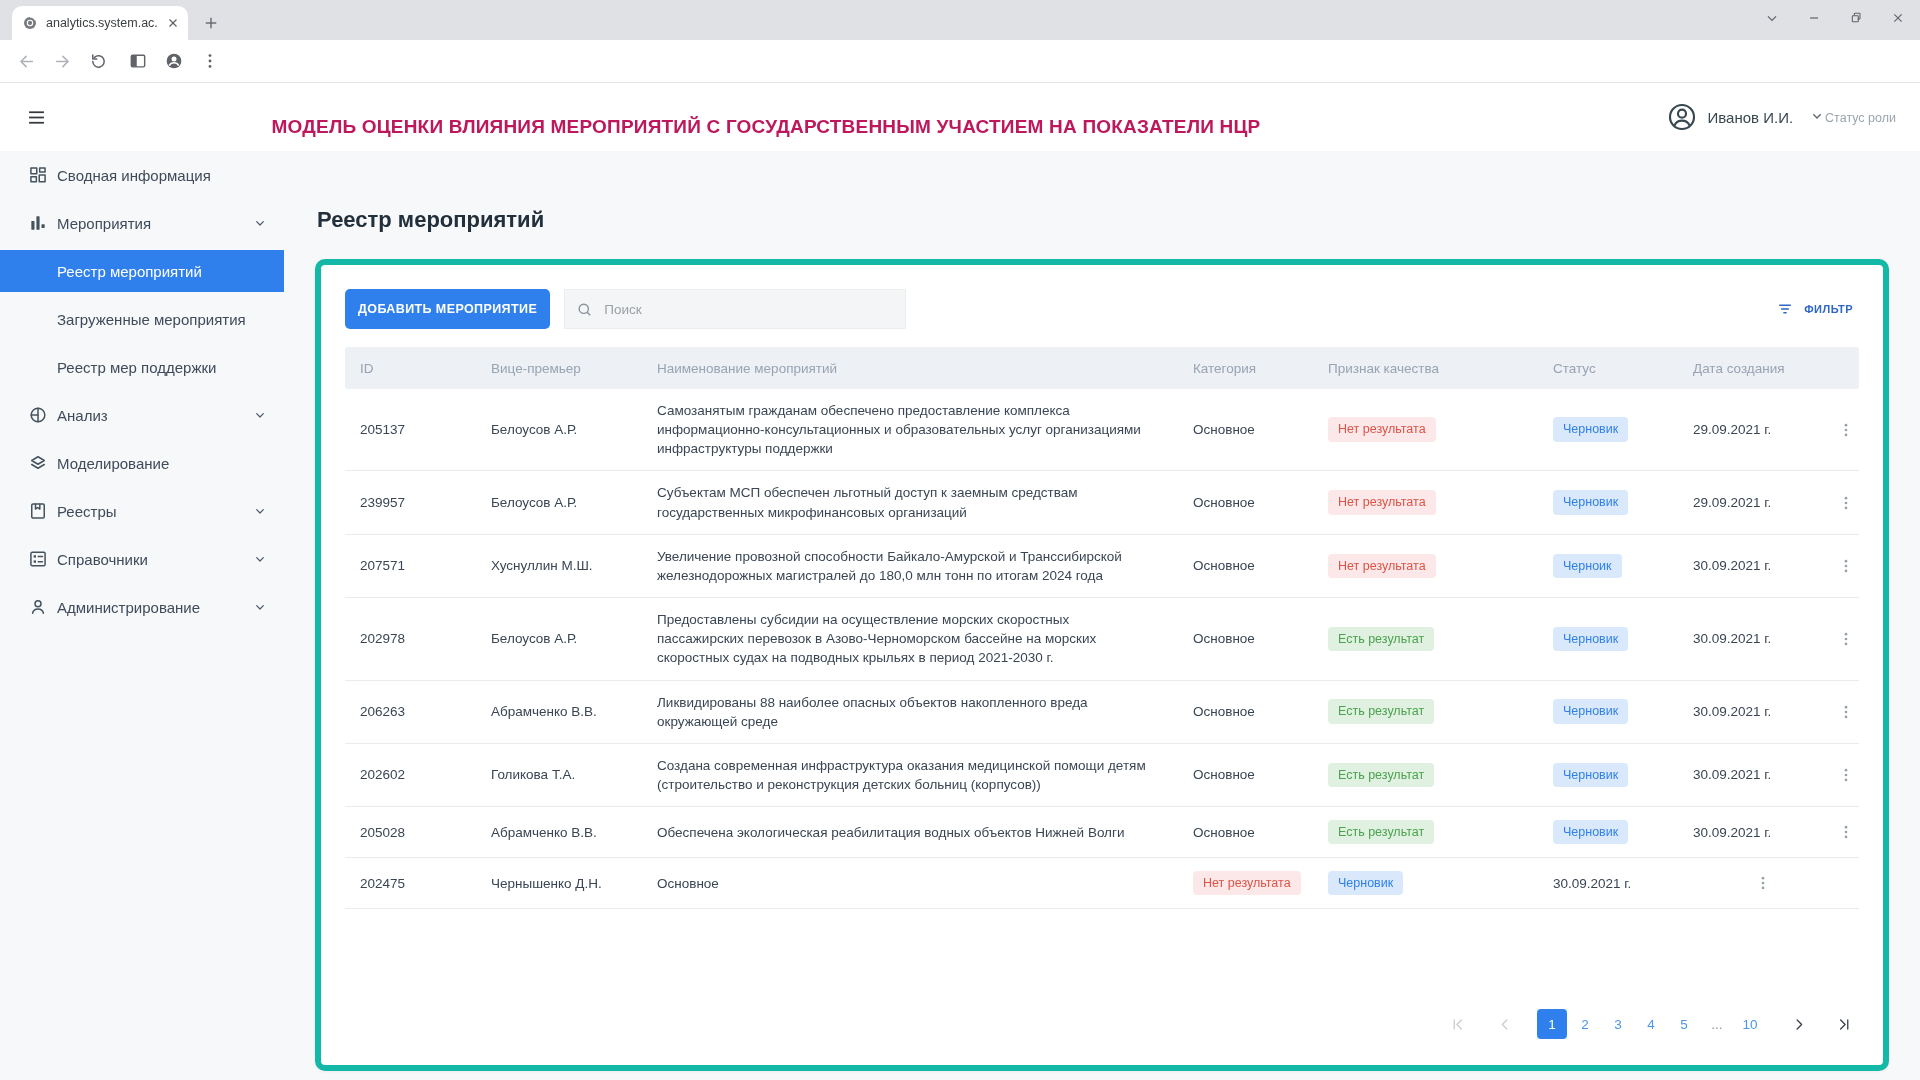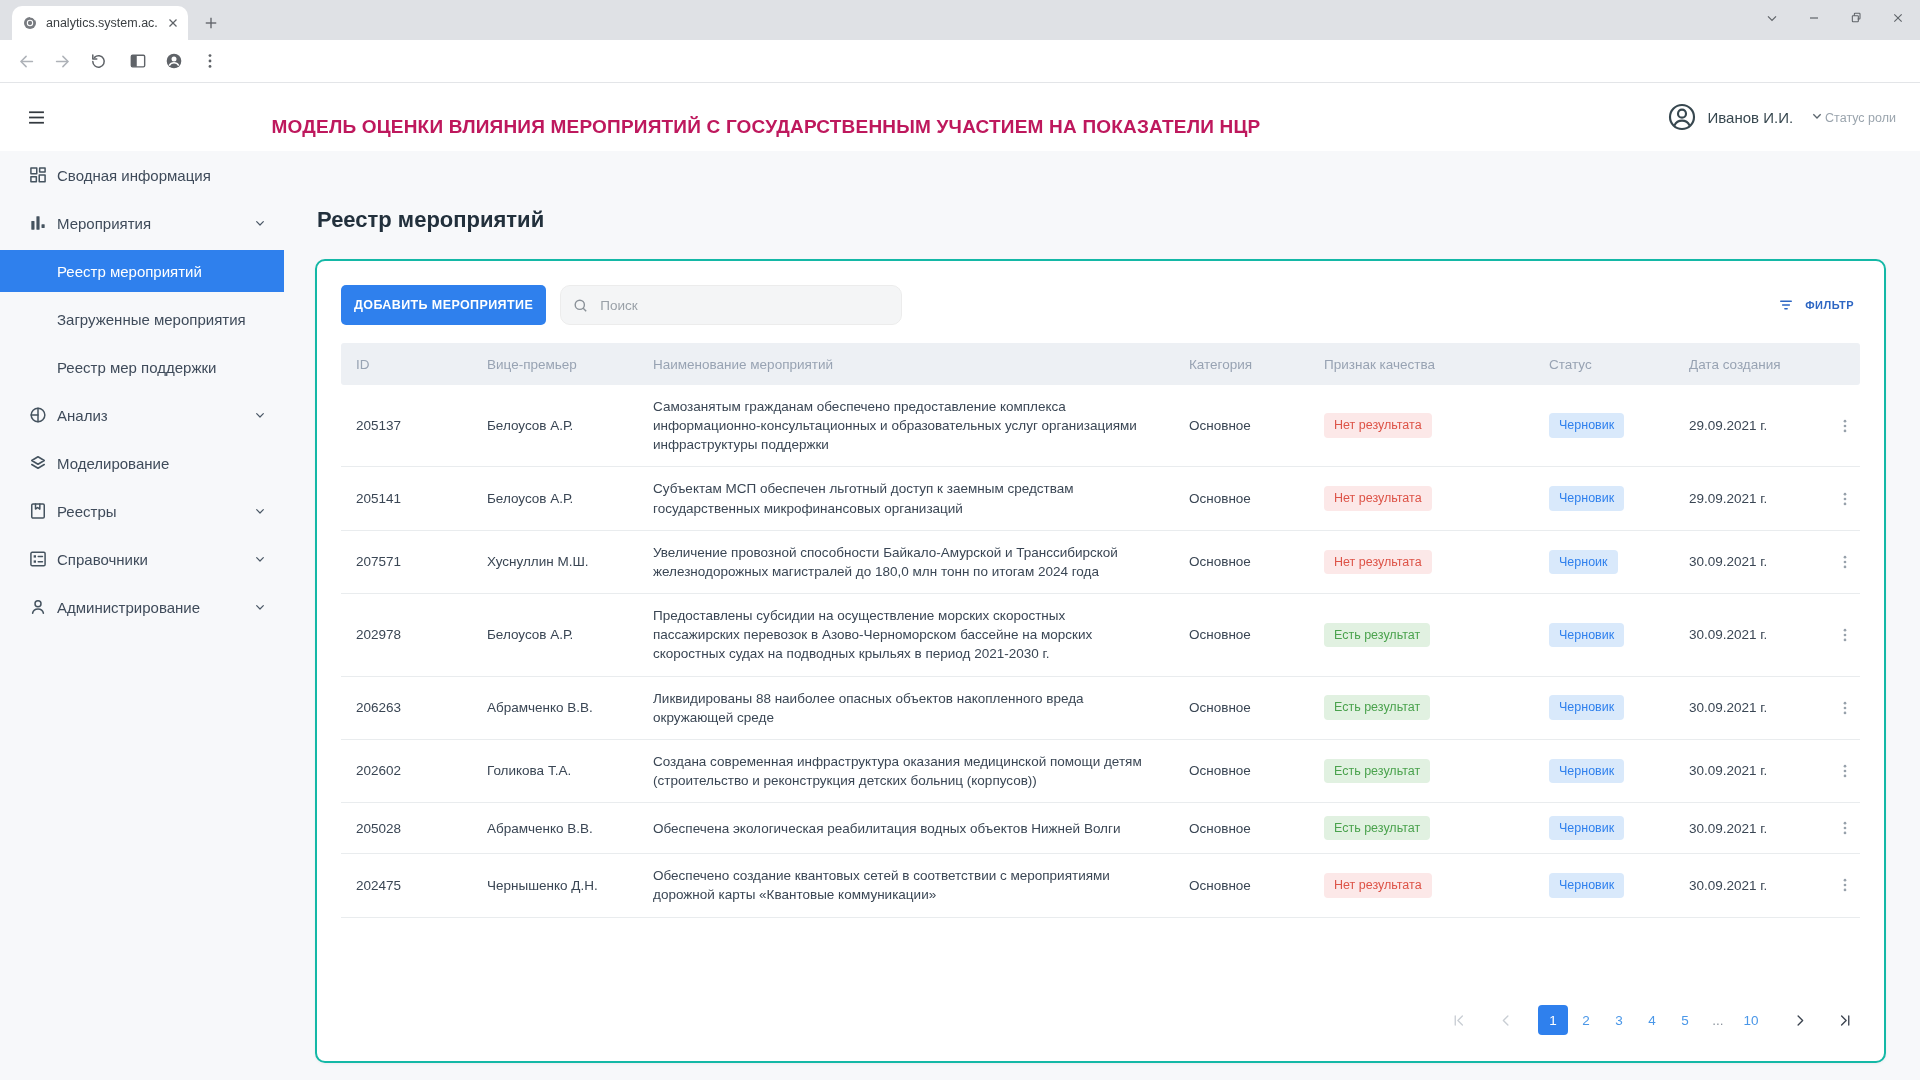--- a/index.html
+++ b/index.html
@@ -47,27 +47,27 @@
   .side-item{height:48px;display:flex;align-items:center;padding:0 16px 0 28px;color:#3f4b5a;font-size:15px;cursor:pointer;}
   .side-item .ic20{width:20px;height:20px;margin-right:9px;display:flex;color:#45535f;}
   .side-item .ic20 svg{width:20px;height:20px;}
   .side-item.sub{padding-left:57px;}
   .side-item.active{background:var(--accent,#2F80ED);color:#fff;height:42px;margin:3px 0;}
   .side-item .chev{margin-left:auto;display:flex;color:#4b5866;}
   .side-item .chev svg{width:16px;height:16px;}
 
   .main{flex:1;padding:56px 34px 0 31px;}
   .page-title{font-size:22px;font-weight:700;color:#22303c;margin:0 0 26px 2px;}
-  .card{background:#fff;border:2px solid #14b8a6;border-radius:10px;box-shadow:0 1px 3px rgba(16,24,40,.05);
+  .card{background:#fff;border:6px solid #14b8a6;border-radius:10px;box-shadow:0 1px 3px rgba(16,24,40,.05);
         height:776px;padding:24px 24px 0;position:relative;overflow:hidden;}
 
   .card-toolbar{display:flex;align-items:center;margin-bottom:18px;}
   .add-btn{background:var(--accent,#2F80ED);color:#fff;border:none;border-radius:5px;height:40px;padding:0 13px;
            font-family:inherit;font-size:12.5px;font-weight:700;letter-spacing:.4px;cursor:pointer;}
-  .search-box{width:318px;height:38px;background:#f4f5f6;border:1px solid #ececec;border-radius:10px;
+  .search-box{width:318px;height:38px;background:#f4f5f6;border:1px solid #ececec;border-radius:1px;
               display:flex;align-items:center;gap:9px;padding:0 11px;margin-left:14px;color:#8b9299;}
   .search-box svg{width:17px;height:17px;flex:none;}
   .search-box input{border:none;outline:none;background:transparent;font-family:inherit;font-size:13.5px;color:#333;width:100%;}
   .search-box input::placeholder{color:#9aa1a8;}
   .filter-btn{margin-left:auto;display:flex;align-items:center;gap:10px;background:none;border:none;cursor:pointer;
               color:#2d66c3;font-family:inherit;font-size:11px;font-weight:700;letter-spacing:.5px;}
   .filter-btn svg{width:18px;height:18px;}
 
   .thead,.trow{display:grid;grid-template-columns:131px 166px 536px 135px 225px 140px 140px 1fr;align-items:center;padding-left:15px;}
   .thead{background:#edf0f4;height:42px;border-radius:3px;color:#98a3b3;font-size:13.5px;}
@@ -361,21 +361,21 @@
                 <span style="display:flex">
                   <svg viewBox="0 0 24 24" fill="currentColor">
                     <circle cx="12" cy="5.5" r="1.8"></circle>
                     <circle cx="12" cy="12" r="1.8"></circle>
                     <circle cx="12" cy="18.5" r="1.8"></circle>
                   </svg>
                 </span>
               </button>
             </div>
             <div class="trow">
-              <span>205141</span>
+              <span>239957</span>
               <span>Белоусов А.Р.</span>
               <span class="cell-name">Субъектам МСП обеспечен льготный доступ к заемным средствам государственных микрофинансовых организаций</span>
               <span>Основное</span>
               <span><span class="badge negative">Нет результата</span></span>
               <span><span class="badge status">Черновик</span></span>
               <span>29.09.2021 г.</span>
               <button class="kebab-btn">
                 <span style="display:flex">
                   <svg viewBox="0 0 24 24" fill="currentColor">
                     <circle cx="12" cy="5.5" r="1.8"></circle>
@@ -471,21 +471,20 @@
                     <circle cx="12" cy="5.5" r="1.8"></circle>
                     <circle cx="12" cy="12" r="1.8"></circle>
                     <circle cx="12" cy="18.5" r="1.8"></circle>
                   </svg>
                 </span>
               </button>
             </div>
             <div class="trow">
               <span>202475</span>
               <span>Чернышенко Д.Н.</span>
-              <span class="cell-name">Обеспечено создание квантовых сетей в соответствии с мероприятиями дорожной карты «Квантовые коммуникации»</span>
               <span>Основное</span>
               <span><span class="badge negative">Нет результата</span></span>
               <span><span class="badge status">Черновик</span></span>
               <span>30.09.2021 г.</span>
               <button class="kebab-btn">
                 <span style="display:flex">
                   <svg viewBox="0 0 24 24" fill="currentColor">
                     <circle cx="12" cy="5.5" r="1.8"></circle>
                     <circle cx="12" cy="12" r="1.8"></circle>
                     <circle cx="12" cy="18.5" r="1.8"></circle>

